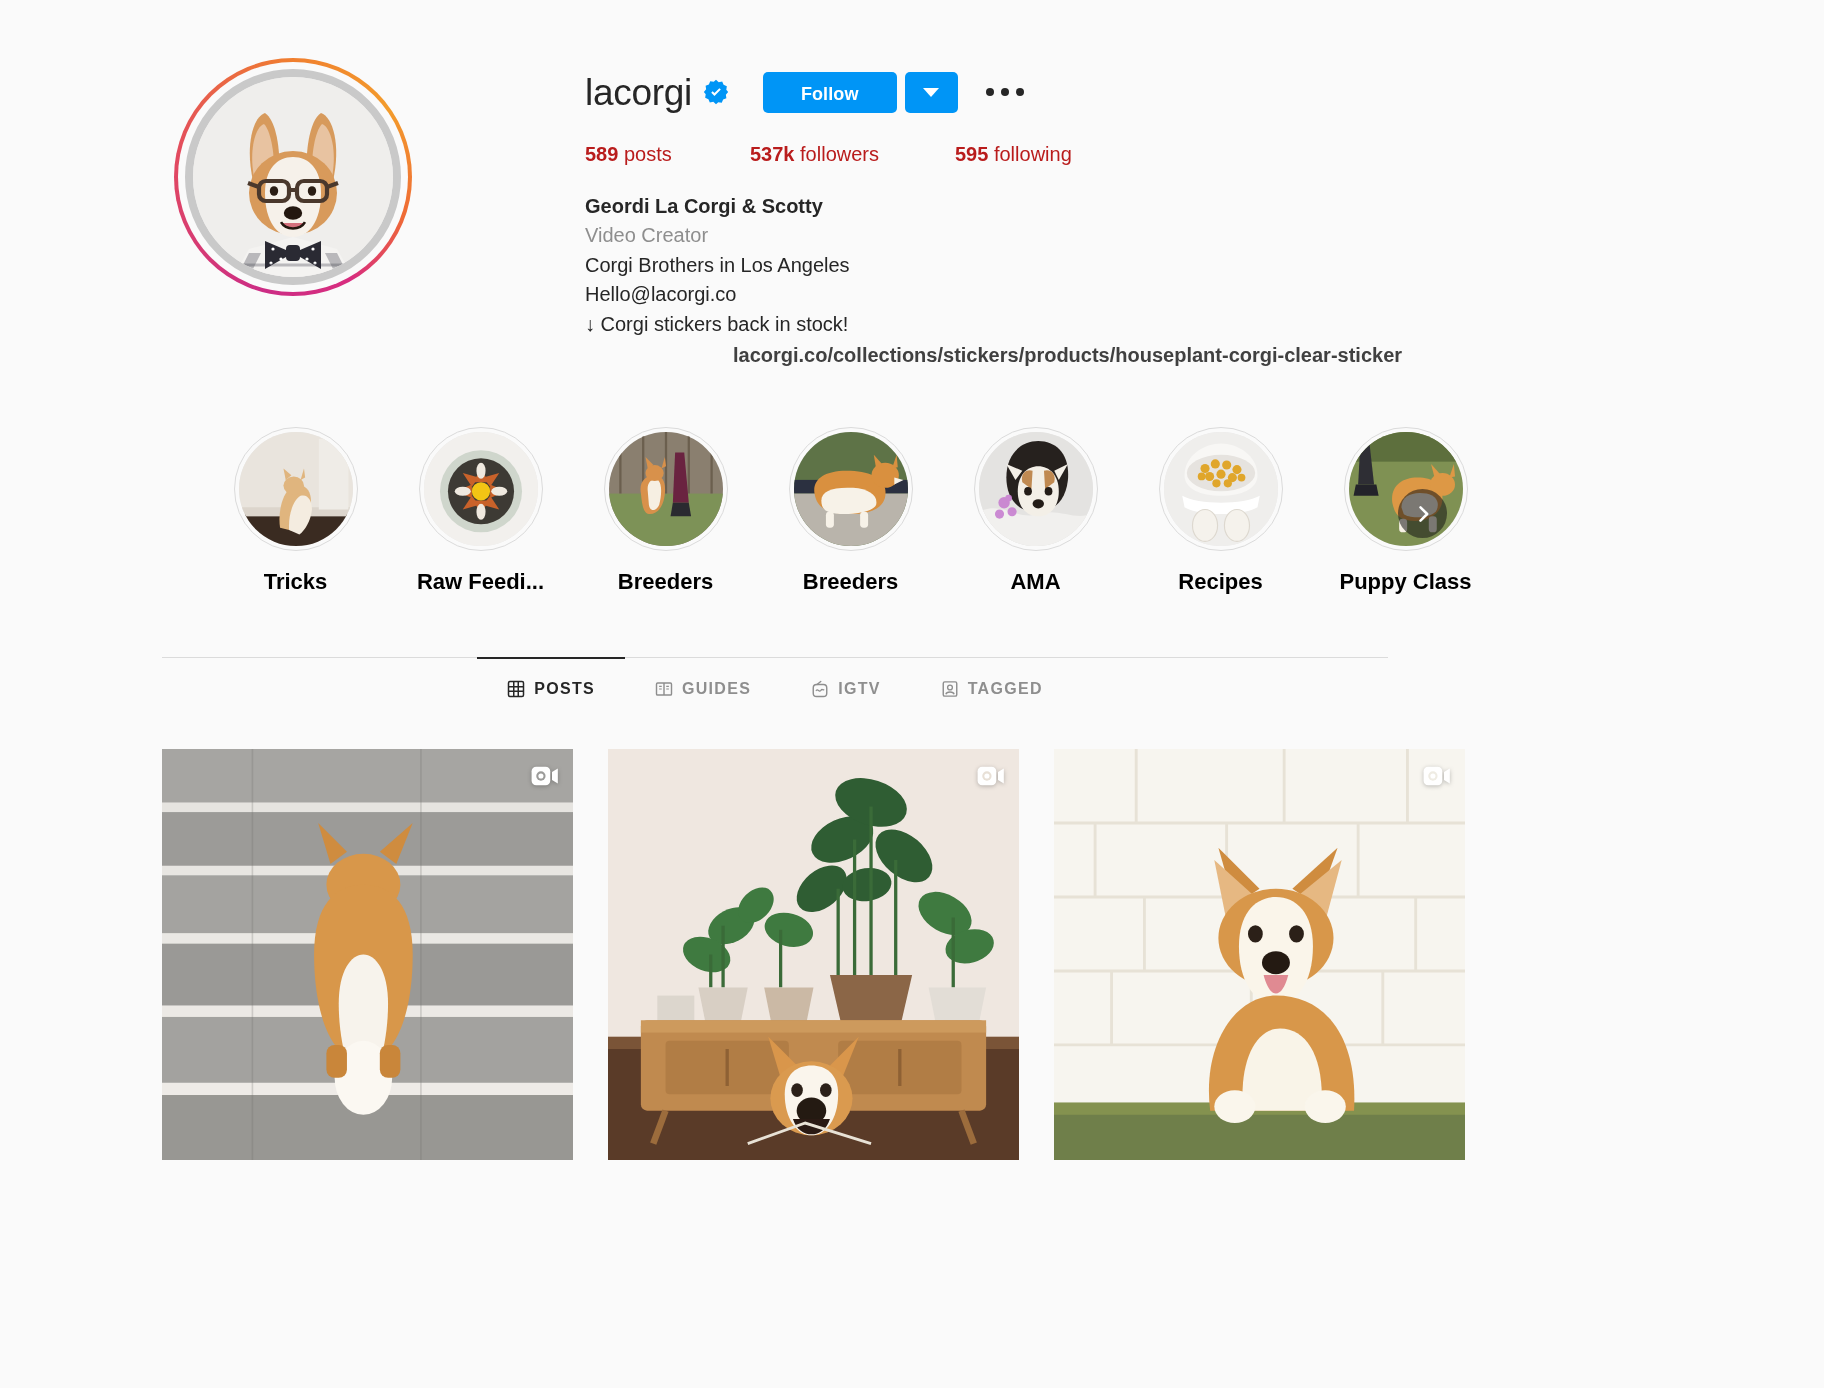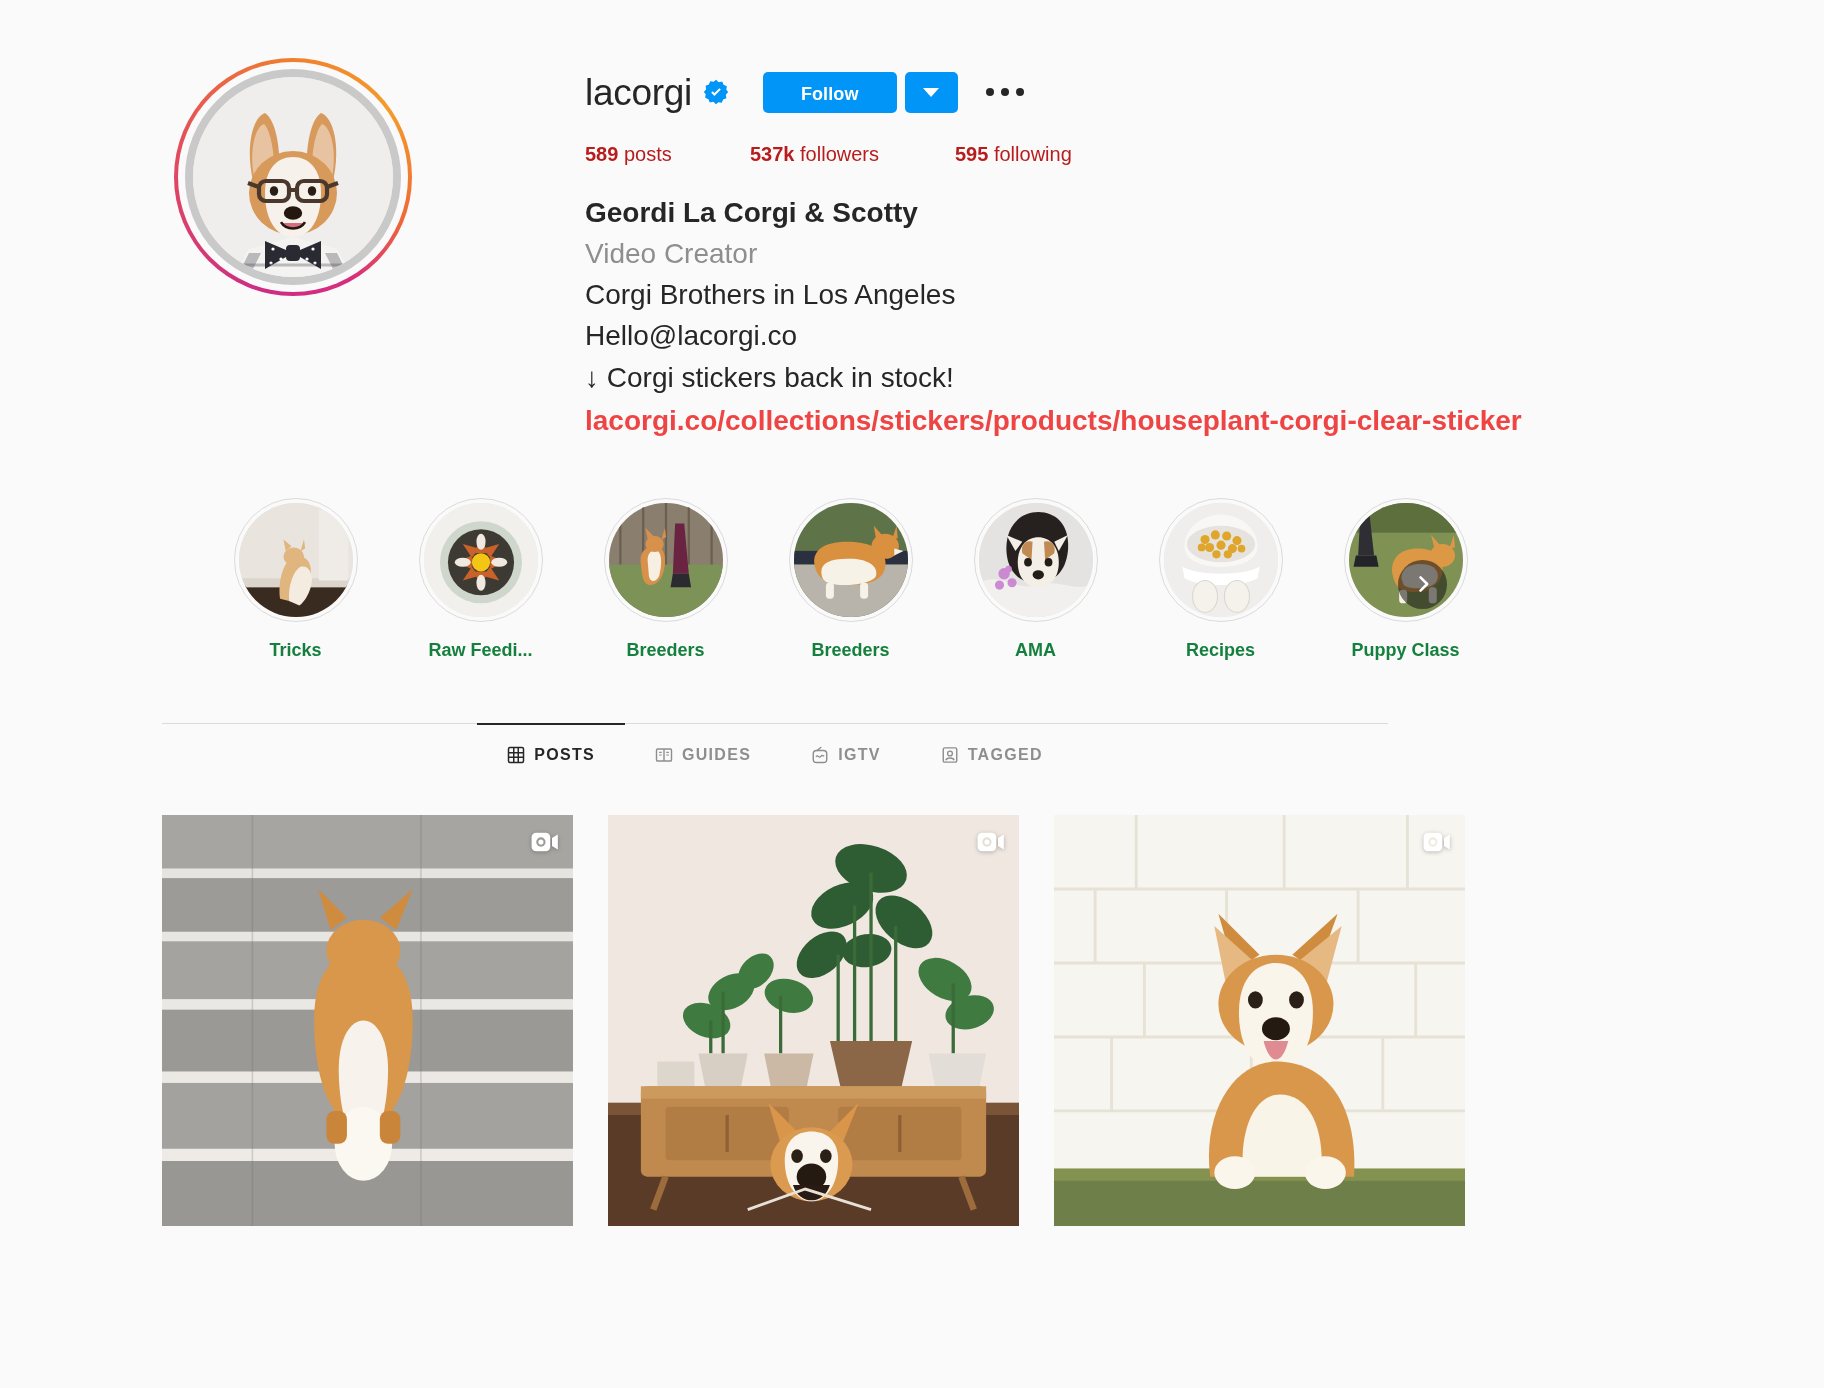--- a/index.html
+++ b/index.html
@@ -131,30 +131,31 @@
     display: flex;
     margin-top: 27px;
     font-size: 20px;
     color: #b91c1c;
   }
   .stat { margin-right: 0; }
   .stat-posts { width: 165px; }
   .stat-followers { width: 205px; }
   .stat b { font-weight: bold; }
 
-  .bio { margin-top: 26px; font-size: 28px; color: #262626; line-height: 1.47; }
+  .bio { margin-top: 26px; font-size: 20px; color: #262626; line-height: 1.47; }
   .bio .fullname { font-weight: bold; display:block; }
   .bio .category { color: #8e8e8e; display:block; }
   .bio .bioline { display:block; }
   .bio .link {
     display:block;
     margin-top: 2px;
-    color: #ef4444;
+    color: #404040;
     font-weight: bold;
     text-decoration: none;
+    text-align: center;
   }
 
   
   .highlights {
     display: flex;
     padding: 0 0 0 203px;
     margin-top: 57px;
     position: relative;
     align-items: flex-start;
   }
@@ -174,23 +175,23 @@
   }
   .hl-img {
     width: 100%; height: 100%;
     border-radius: 50%;
     overflow: hidden;
     position: relative;
     background: #e8e8e8;
   }
   .hl-label {
     margin-top: 18px;
-    font-size: 18px;
+    font-size: 22px;
     font-weight: bold;
-    color: #15803d;
+    color: #000000;
     max-width: 160px;
     text-align: center;
     white-space: nowrap;
     overflow: hidden;
   }
   .hl-next {
     position: absolute;
     right: 103px;
     top: 62px;
     width: 49px; height: 49px;

